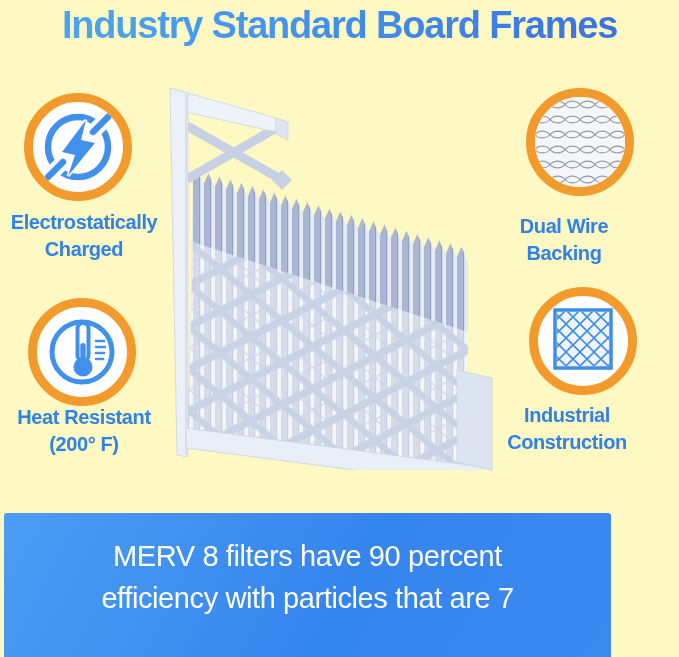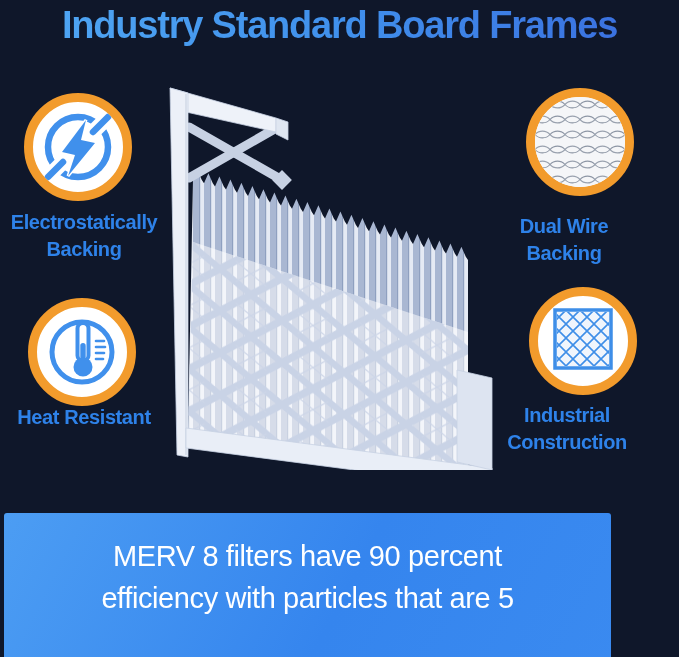--- a/index.html
+++ b/index.html
@@ -1,17 +1,17 @@
 <!DOCTYPE html>
 <html><head>
 <meta charset="utf-8">
 <style>
   html,body{margin:0;padding:0;background:#ffffff;}
   .stage{
-    position:relative;width:679px;height:657px;background:#0f172a;overflow:hidden;
+    position:relative;width:679px;height:657px;background:#fef9c3;overflow:hidden;
     font-family:"Liberation Sans","DejaVu Sans",sans-serif;
   }
   .title{
     position:absolute;left:0;top:0;width:679px;height:52px;
     text-align:center;font-size:38px;font-weight:bold;letter-spacing:-1.2px;line-height:50px;
     background:linear-gradient(90deg,#4FA6F3 5%,#4090EC 50%,#3A6FDF 95%);
     -webkit-background-clip:text;background-clip:text;color:transparent;
     white-space:nowrap;
   }
   .ring{
@@ -53,21 +53,21 @@
       <circle cx="45" cy="45" r="30" fill="none" stroke="#4090EC" stroke-width="6.5"></circle>
       <line x1="58" y1="32" x2="76" y2="14" stroke="#ffffff" stroke-width="15"></line>
       <line x1="14" y1="76" x2="32" y2="58" stroke="#ffffff" stroke-width="15"></line>
       <line x1="60" y1="30" x2="75" y2="15" stroke="#4090EC" stroke-width="6.5" stroke-linecap="round"></line>
       <line x1="15" y1="75" x2="30" y2="60" stroke="#4090EC" stroke-width="6.5" stroke-linecap="round"></line>
       <path d="M53,18 L29,50 L42,53 L35,74 L62,41 L48,38 Z" fill="#4090EC" stroke="#ffffff" stroke-width="3" paint-order="stroke"></path>
     </svg>
   </div>
   <div class="flabel l-tl">
     <div>Electrostatically</div>
-    <div>Backing</div>
+    <div>Charged</div>
   </div>
 
   <div class="ring r-tr">
     <svg viewBox="0 0 90 90">
       <defs>
         <pattern id="mesh" width="30" height="15" patternUnits="userSpaceOnUse">
           <path d="M0,7.5 C4,3 11,3 15,7.5 C19,12 26,12 30,7.5" fill="none" stroke="#99A1AE" stroke-width="1.2"></path>
           <path d="M0,7.5 C4,12 11,12 15,7.5 C19,3 26,3 30,7.5" fill="none" stroke="#8C95A4" stroke-width="1.1"></path>
         </pattern>
       </defs>
@@ -88,20 +88,21 @@
       <g stroke="#4090EC" stroke-width="2.6" stroke-linecap="round">
         <line x1="59" y1="34" x2="67" y2="34"></line>
         <line x1="59" y1="40" x2="68" y2="40"></line>
         <line x1="59" y1="46" x2="67" y2="46"></line>
         <line x1="59" y1="52" x2="66" y2="52"></line>
       </g>
     </svg>
   </div>
   <div class="flabel l-bl">
     <div>Heat Resistant</div>
+    <div>(200° F)</div>
   </div>
 
   <div class="ring r-br">
     <svg viewBox="0 0 90 90">
       <defs>
         <pattern id="hatch" width="14" height="14" patternUnits="userSpaceOnUse">
           <path d="M0,14 L14,0 M0,0 L14,14 M-3,11 L3,17 M11,-3 L17,3" stroke="#3E8EE8" stroke-width="1.6" fill="none"></path>
         </pattern>
       </defs>
       <rect x="17" y="14" width="56" height="58" fill="#F0F5FC" stroke="#3E8EE8" stroke-width="3.5"></rect>
@@ -155,16 +156,16 @@
     <polygon points="12,18 118,48 118,62 28,42" fill="#EEF2F9" stroke="#C8D2E3" stroke-width="0.8"></polygon>
     <polygon points="118,48 130,52 130,70 118,64" fill="#DFE6F1" stroke="#C8D2E3" stroke-width="0.8"></polygon>
     <polygon points="12,18 30,23 30,387 19,385" fill="#ECF0F8" stroke="#C8D2E3" stroke-width="0.8"></polygon>
     <line x1="28" y1="24" x2="28" y2="385" stroke="#D8DFEB" stroke-width="2"></line>
     <polygon points="28,358 334,398 334,418 28,378" fill="#E9EEF7" stroke="#C8D2E3" stroke-width="0.8"></polygon>
     <polygon points="299,300 334,308 334,400 299,392" fill="#DDE4F1" stroke="#C8D2E3" stroke-width="0.8"></polygon>
   </svg>
 
   <div class="banner">
     <div>MERV 8 filters have 90 percent</div>
-    <div>efficiency with particles that are 5</div>
+    <div>efficiency with particles that are 7</div>
   </div>
 
 </div>
 
 </body></html>

